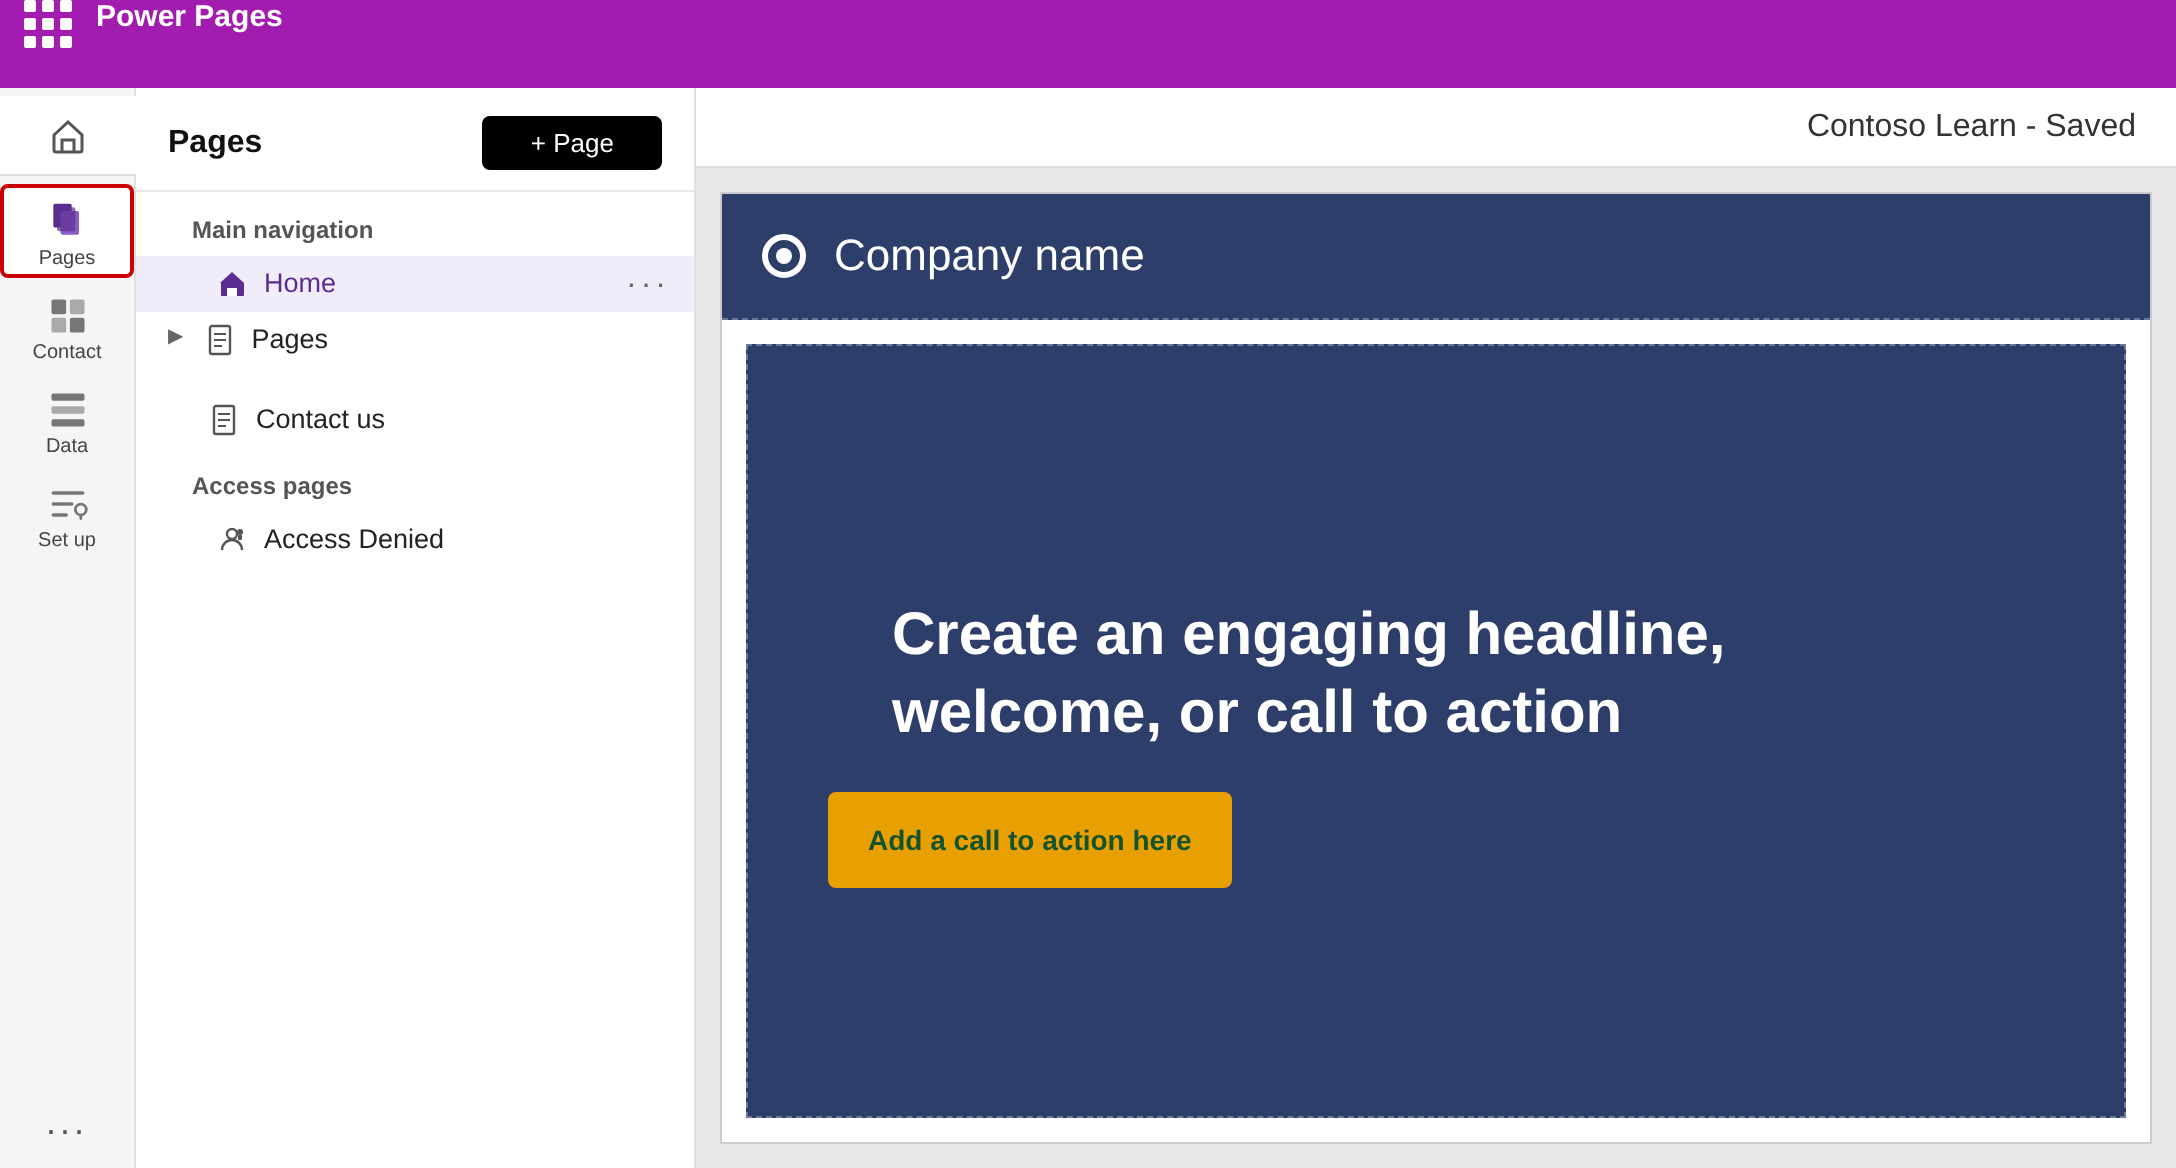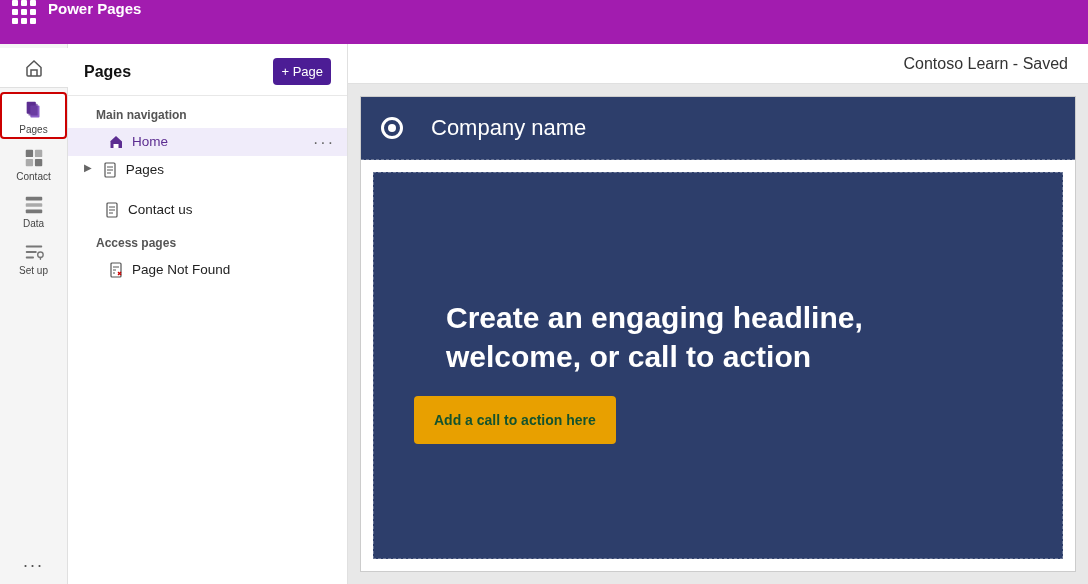--- a/index.html
+++ b/index.html
@@ -116,25 +116,25 @@
       justify-content: space-between;
       padding: 14px 16px 10px;
       border-bottom: 1px solid #e8e8e8;
     }
     .pages-panel-title {
       font-size: 16px;
       font-weight: 600;
       color: #111;
     }
     .add-page-btn {
-      background: #4c1d95;
+      background: #000000;
       color: white;
       border: none;
       border-radius: 4px;
-      padding: 6px 8px;
+      padding: 6px 24px;
       font-size: 13px;
       cursor: pointer;
       display: flex;
       align-items: center;
       gap: 4px;
     }
 
     .section-label {
       font-size: 12px;
       font-weight: 600;
@@ -213,21 +213,21 @@
       border: 1px solid #ccc;
       overflow: hidden;
       display: flex;
       flex-direction: column;
     }
     .preview-header {
       background: #2d3e6b;
       padding: 18px 20px;
       display: flex;
       align-items: center;
-      gap: 28px;
+      gap: 14px;
       border-bottom: 1px dashed rgba(255,255,255,0.3);
     }
     .preview-header-circle {
       width: 22px; height: 22px;
       border-radius: 50%;
       border: 3px solid white;
       background: transparent;
       display: flex;
       align-items: center;
       justify-content: center;
@@ -381,34 +381,33 @@
         <rect x="3" y="1" width="10" height="14" rx="1" stroke="#555" stroke-width="1.2" fill="none"></rect>
         <line x1="5" y1="5" x2="11" y2="5" stroke="#555" stroke-width="1"></line>
         <line x1="5" y1="8" x2="11" y2="8" stroke="#555" stroke-width="1"></line>
         <line x1="5" y1="11" x2="9" y2="11" stroke="#555" stroke-width="1"></line>
       </svg>
       <span>Contact us</span>
     </div>
 
     <div class="section-label">Access pages</div>
 
-
-
     <div class="nav-item">
       <span class="indent"></span>
-      <svg class="page-icon" viewBox="0 0 16 16" fill="none">
-        <rect x="3" y="1" width="10" height="14" rx="1" stroke="#555" stroke-width="1.2" fill="none"></rect>
-        <line x1="5" y1="5" x2="11" y2="5" stroke="#555" stroke-width="1"></line>
-        <line x1="5" y1="8" x2="8" y2="8" stroke="#555" stroke-width="1"></line>
-        <line x1="5" y1="11" x2="7" y2="11" stroke="#555" stroke-width="1"></line>
-        <line x1="10" y1="10" x2="13" y2="13" stroke="#cc0000" stroke-width="1.3"></line>
-        <line x1="13" y1="10" x2="10" y2="13" stroke="#cc0000" stroke-width="1.3"></line>
+
+      <svg class="page-icon" viewBox="0 0 16 16" fill="none" width="16" height="16">
+        <circle cx="8" cy="5" r="2.5" stroke="#555" stroke-width="1.2" fill="none"></circle>
+        <path d="M3 13c0-2.76 2.24-5 5-5s5 2.24 5 5" stroke="#555" stroke-width="1.2" fill="none"></path>
+        <circle cx="12" cy="4" r="1.5" fill="#555"></circle>
+        <rect x="11" y="5.5" width="2" height="2.5" rx="0.5" fill="#555"></rect>
       </svg>
-      <span>Page Not Found</span>
-    </div>
+      <span>Access Denied</span>
+    </div>
+
+
   </div>
 
   <div class="content-area">
     <div class="content-header">
       <span>Contoso Learn - Saved</span>
     </div>
     <div class="content-preview">
       <div class="preview-frame">
 
         <div class="preview-header">

